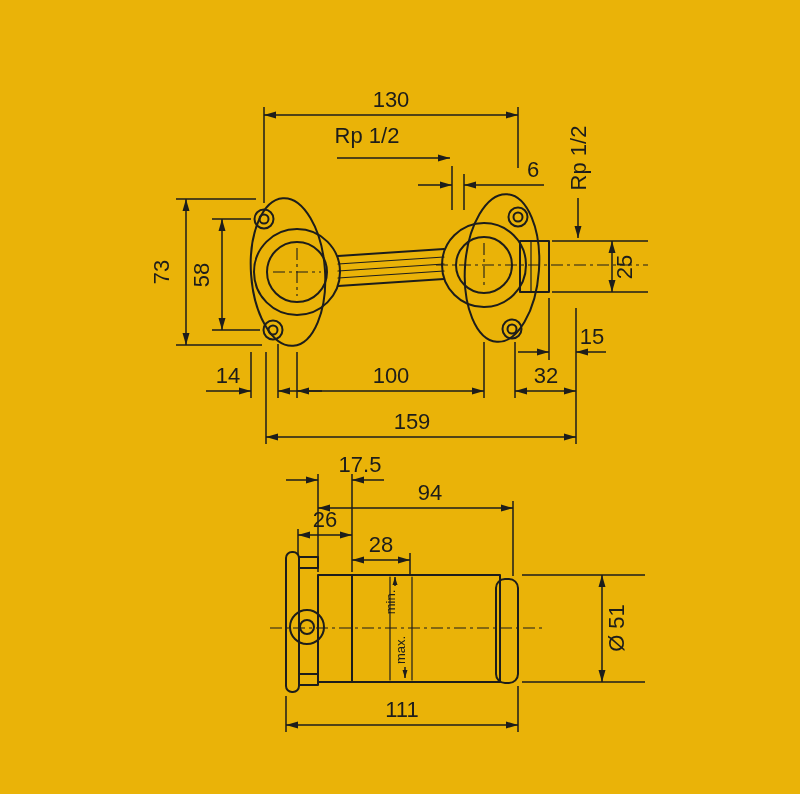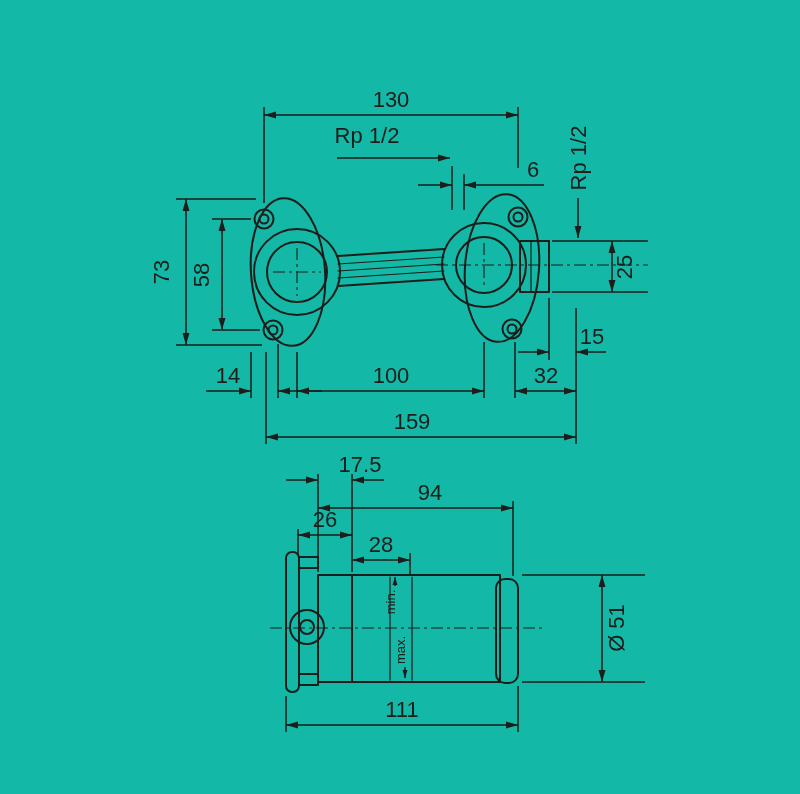--- a/index.html
+++ b/index.html
@@ -1,16 +1,16 @@
 <!DOCTYPE html>
 <html><head>
 <meta charset="utf-8">
 <style>
   html,body{margin:0;padding:0;background:#ffffff;}
-  .stage{width:800px;height:794px;margin:0 auto;background:#14b8a6;position:relative;}
+  .stage{width:800px;height:794px;margin:0 auto;background:#eab308;position:relative;}
   svg{display:block;}
   .o2{fill:none;stroke:#1d1d1b;stroke-width:2;stroke-linecap:round;stroke-linejoin:round;}
   .o1{fill:none;stroke:#1d1d1b;stroke-width:1.2;stroke-linecap:round;}
   .d {fill:none;stroke:#1d1d1b;stroke-width:1.5;}
   .cl{fill:none;stroke:#1d1d1b;stroke-width:1.1;stroke-dasharray:12 4 3 4;}
   text{font-family:"Liberation Sans",sans-serif;font-size:22px;fill:#1d1d1b;}
   .sm{font-size:13px;}
 </style>
 </head>
 <body>

